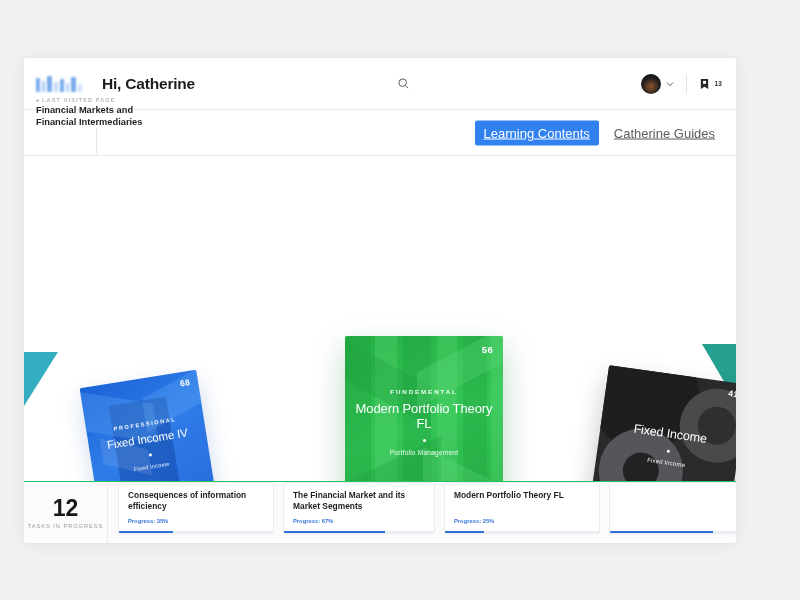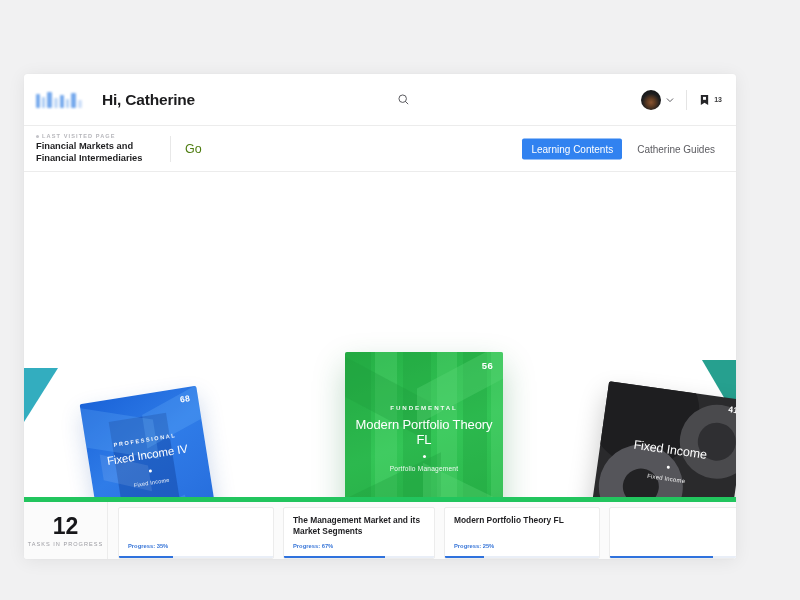--- a/index.html
+++ b/index.html
@@ -3,21 +3,21 @@
 <meta charset="utf-8">
 <style>
   * { box-sizing: border-box; margin: 0; padding: 0; }
   html, body {
     width: 800px; height: 600px;
     background: #f1f1f2;
     font-family: "Liberation Sans", sans-serif;
     overflow: hidden;
   }
   #app {
-    position: absolute; left: 24px; top: 74px;
+    position: absolute; left: 24px; top: 58px;
     width: 712px; height: 485px;
     background: #ffffff;
     border-radius: 3px;
     box-shadow: 0 2px 18px rgba(0,0,0,0.07), 0 0 1px rgba(0,0,0,0.08);
     overflow: hidden;
   }
 
   
   .header {
     position: relative; height: 52px;
@@ -63,41 +63,41 @@
   .divider-v { width: 1px; height: 20px; background: #e4e4e4; margin: 0 12px; }
   .bookmark-group { display: flex; align-items: center; gap: 4px; cursor: pointer; }
   .badge-count { font-size: 7px; color: #3a3a3c; font-weight: bold; }
 
   
   .subheader {
     position: relative; height: 46px;
     border-bottom: 1px solid #ececec;
     display: flex; align-items: center;
   }
-  .lastvisit { margin-left: 12px; display: flex; align-items: center; }
+  .lastvisit { margin-left: 12px; display: flex; align-items: center; flex-direction: column; }
   .lv-block { }
   .lv-label {
     font-size: 5.6px; letter-spacing: 1.1px; color: #b6b6bb; font-weight: bold;
     display: flex; align-items: center; gap: 3px; margin-bottom: 2px;
   }
   .lv-dot { width: 3px; height: 3px; background: #c3c3c8; border-radius: 50%; }
   .lv-title {
     font-size: 9.3px; font-weight: bold; color: #1f1f21; line-height: 11.5px;
     max-width: 120px;
   }
   .lv-sep { width: 1px; height: 26px; background: #e8e8e8; margin: 0 14px; }
   .go-link { font-size: 12.5px; color: #4d7c0f; cursor: pointer; }
 
   .tabs {
     position: absolute; right: 12px; top: 50%; transform: translateY(-50%);
     display: flex; align-items: center; gap: 6px;
   }
   .tab {
-    font-size: 10px; padding: 5px 9px; border-radius: 2px;
-    color: #5b5b60; cursor: pointer; white-space: nowrap;
+    font-size: 13px; padding: 5px 9px; border-radius: 2px;
+    color: #5b5b60; cursor: pointer; white-space: nowrap; text-decoration: underline;
   }
   .tab.active { background: #3182f0; color: #ffffff; }
 
   
   .stage {
     position: relative; height: 325px; overflow: hidden;
     background: #ffffff;
   }
   .tri-left {
     position: absolute; left: 0; top: 196px;
@@ -179,23 +179,23 @@
 
   
   .zz { position: absolute; opacity: .30; }
   .zz-a { background: #1e9b3c; }
   .zz-b { background: #5fd97a; }
   .circ { position: absolute; border-radius: 50%; }
 
   
   .taskbar {
     position: absolute; left: 0; right: 0; bottom: 0; height: 62px;
-    border-top: 5px solid #22c55e;
+    border-top: 1px solid #22c55e;
     background: #fbfbfb;
-    display: flex; align-items: flex-end; overflow: hidden;
+    display: flex; align-items: flex-start; overflow: hidden;
   }
   .task-count {
     width: 84px; min-width: 84px; text-align: center;
     border-right: 1px solid #ececec; height: 100%;
     display:flex; flex-direction: column; align-items:center; justify-content:center;
   }
   .task-count .num { font-size: 23px; font-weight: bold; color: #17171a; line-height: 24px; }
   .task-count .lbl { font-size: 5.6px; letter-spacing: 1px; color: #9b9ba1; margin-top: 3px; }
 
   .task-list { display: flex; align-items: center; gap: 9px; padding-left: 10px; flex: 1; }
@@ -344,27 +344,28 @@
 
   </div>
 
   <div class="taskbar">
     <div class="task-count">
       <div class="num">12</div>
       <div class="lbl">TASKS IN PROGRESS</div>
     </div>
     <div class="task-list" id="task-list">
         <div class="task-card">
+          <div class="tc-title">Consequences of information efficiency</div>
           <div class="tc-prog">Progress: 35%</div>
           <div class="tc-track">
             <div class="tc-fill" style="width: 35%;"></div>
           </div>
         </div>
         <div class="task-card wide">
-          <div class="tc-title">The Management Market and its Market Segments</div>
+          <div class="tc-title">The Financial Market and its Market Segments</div>
           <div class="tc-prog">Progress: 67%</div>
           <div class="tc-track">
             <div class="tc-fill" style="width: 67%;"></div>
           </div>
         </div>
         <div class="task-card">
           <div class="tc-title">Modern Portfolio Theory FL</div>
           <div class="tc-prog">Progress: 25%</div>
           <div class="tc-track">
             <div class="tc-fill" style="width: 25%;"></div>

